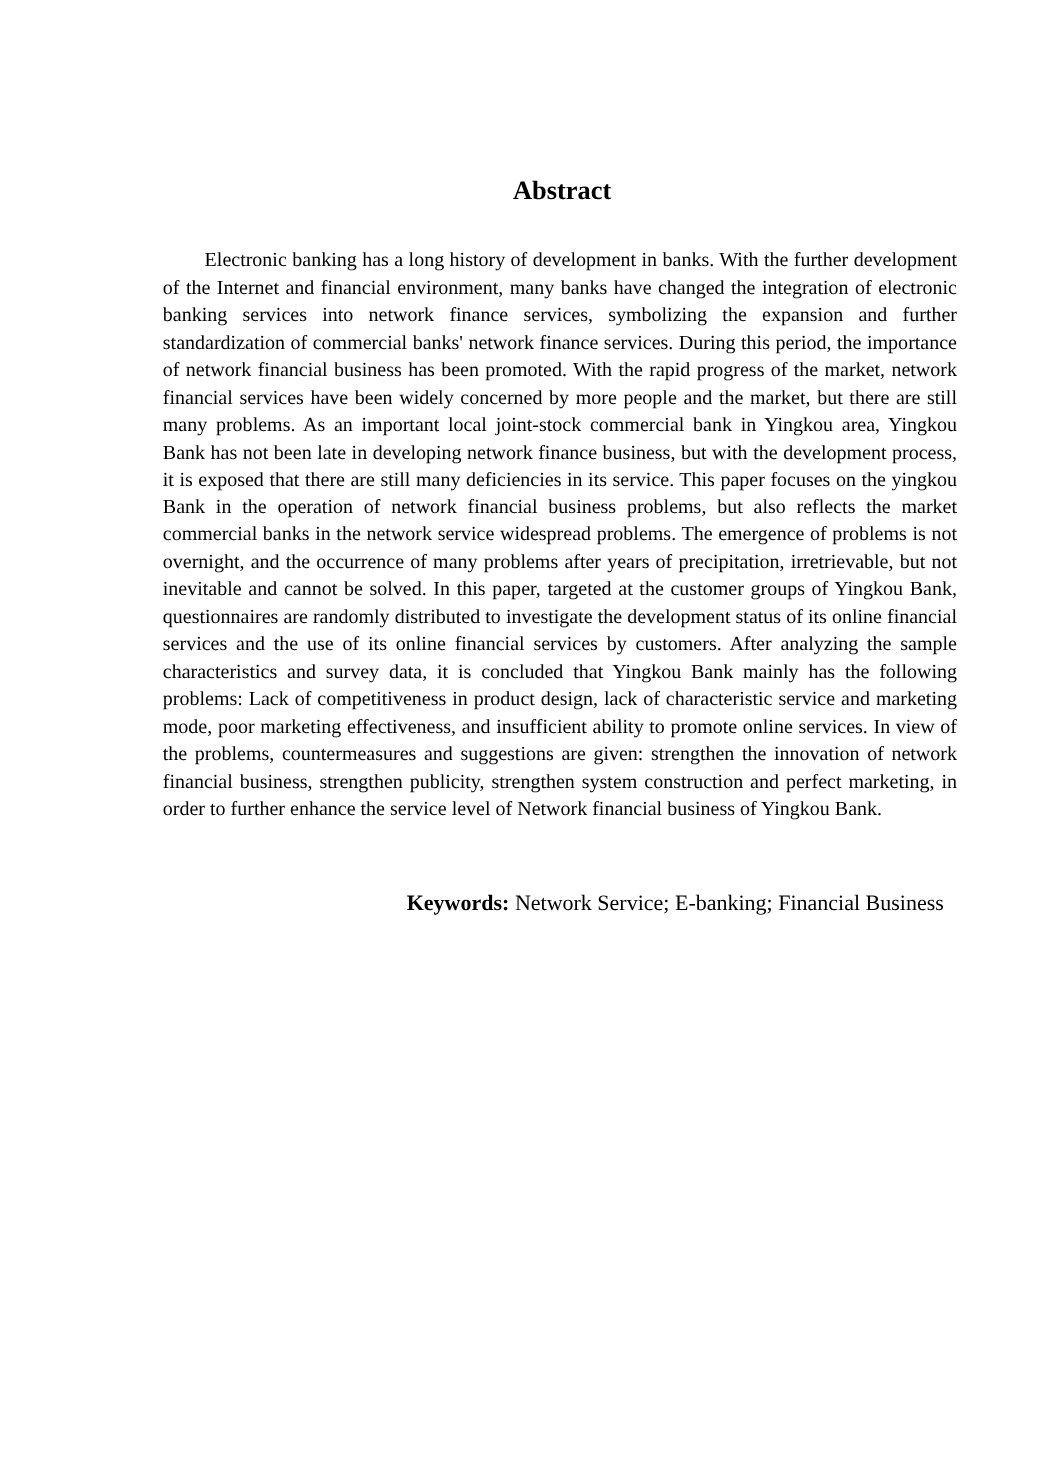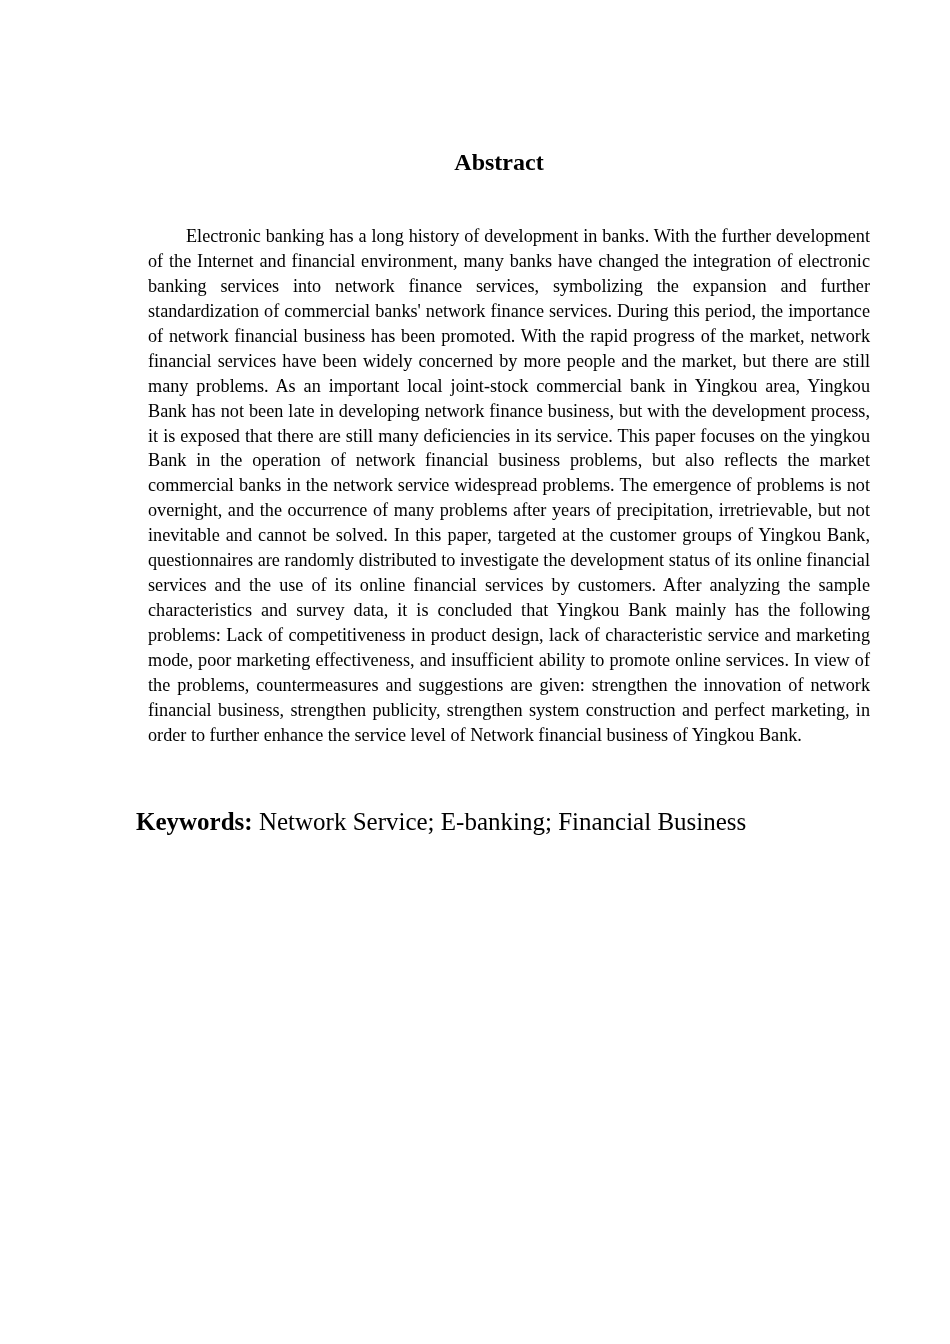--- a/index.html
+++ b/index.html
@@ -23,43 +23,44 @@
     }
     .title {
       position: absolute;
       top: 146px;
       left: 0;
       width: 722px;
       text-align: center;
       font-weight: bold;
       font-size: 24px;
       line-height: 32px;
-      margin: 0;
+      margin: 12px;
       padding-left: 2px;
     }
     .abstract-body {
       position: absolute;
       top: 212px;
       left: 0;
       width: 722px;
       margin: 12px;
       font-size: 18.2px;
       line-height: 24.93px;
       text-align: justify;
       text-indent: 38px;
       hyphens: none;
     }
     .keywords {
       position: absolute;
       top: 809px;
       left: 0;
       width: 722px;
       margin: 0;
-      font-size: 25px;
+      font-size: 20px;
       line-height: 25px;
+      text-align: right;
     }
     .keywords-label {
       font-weight: bold;
     }
   </style>
 </head>
 <body>
 
 <div class="page">
   <h1 class="title">Abstract</h1>

